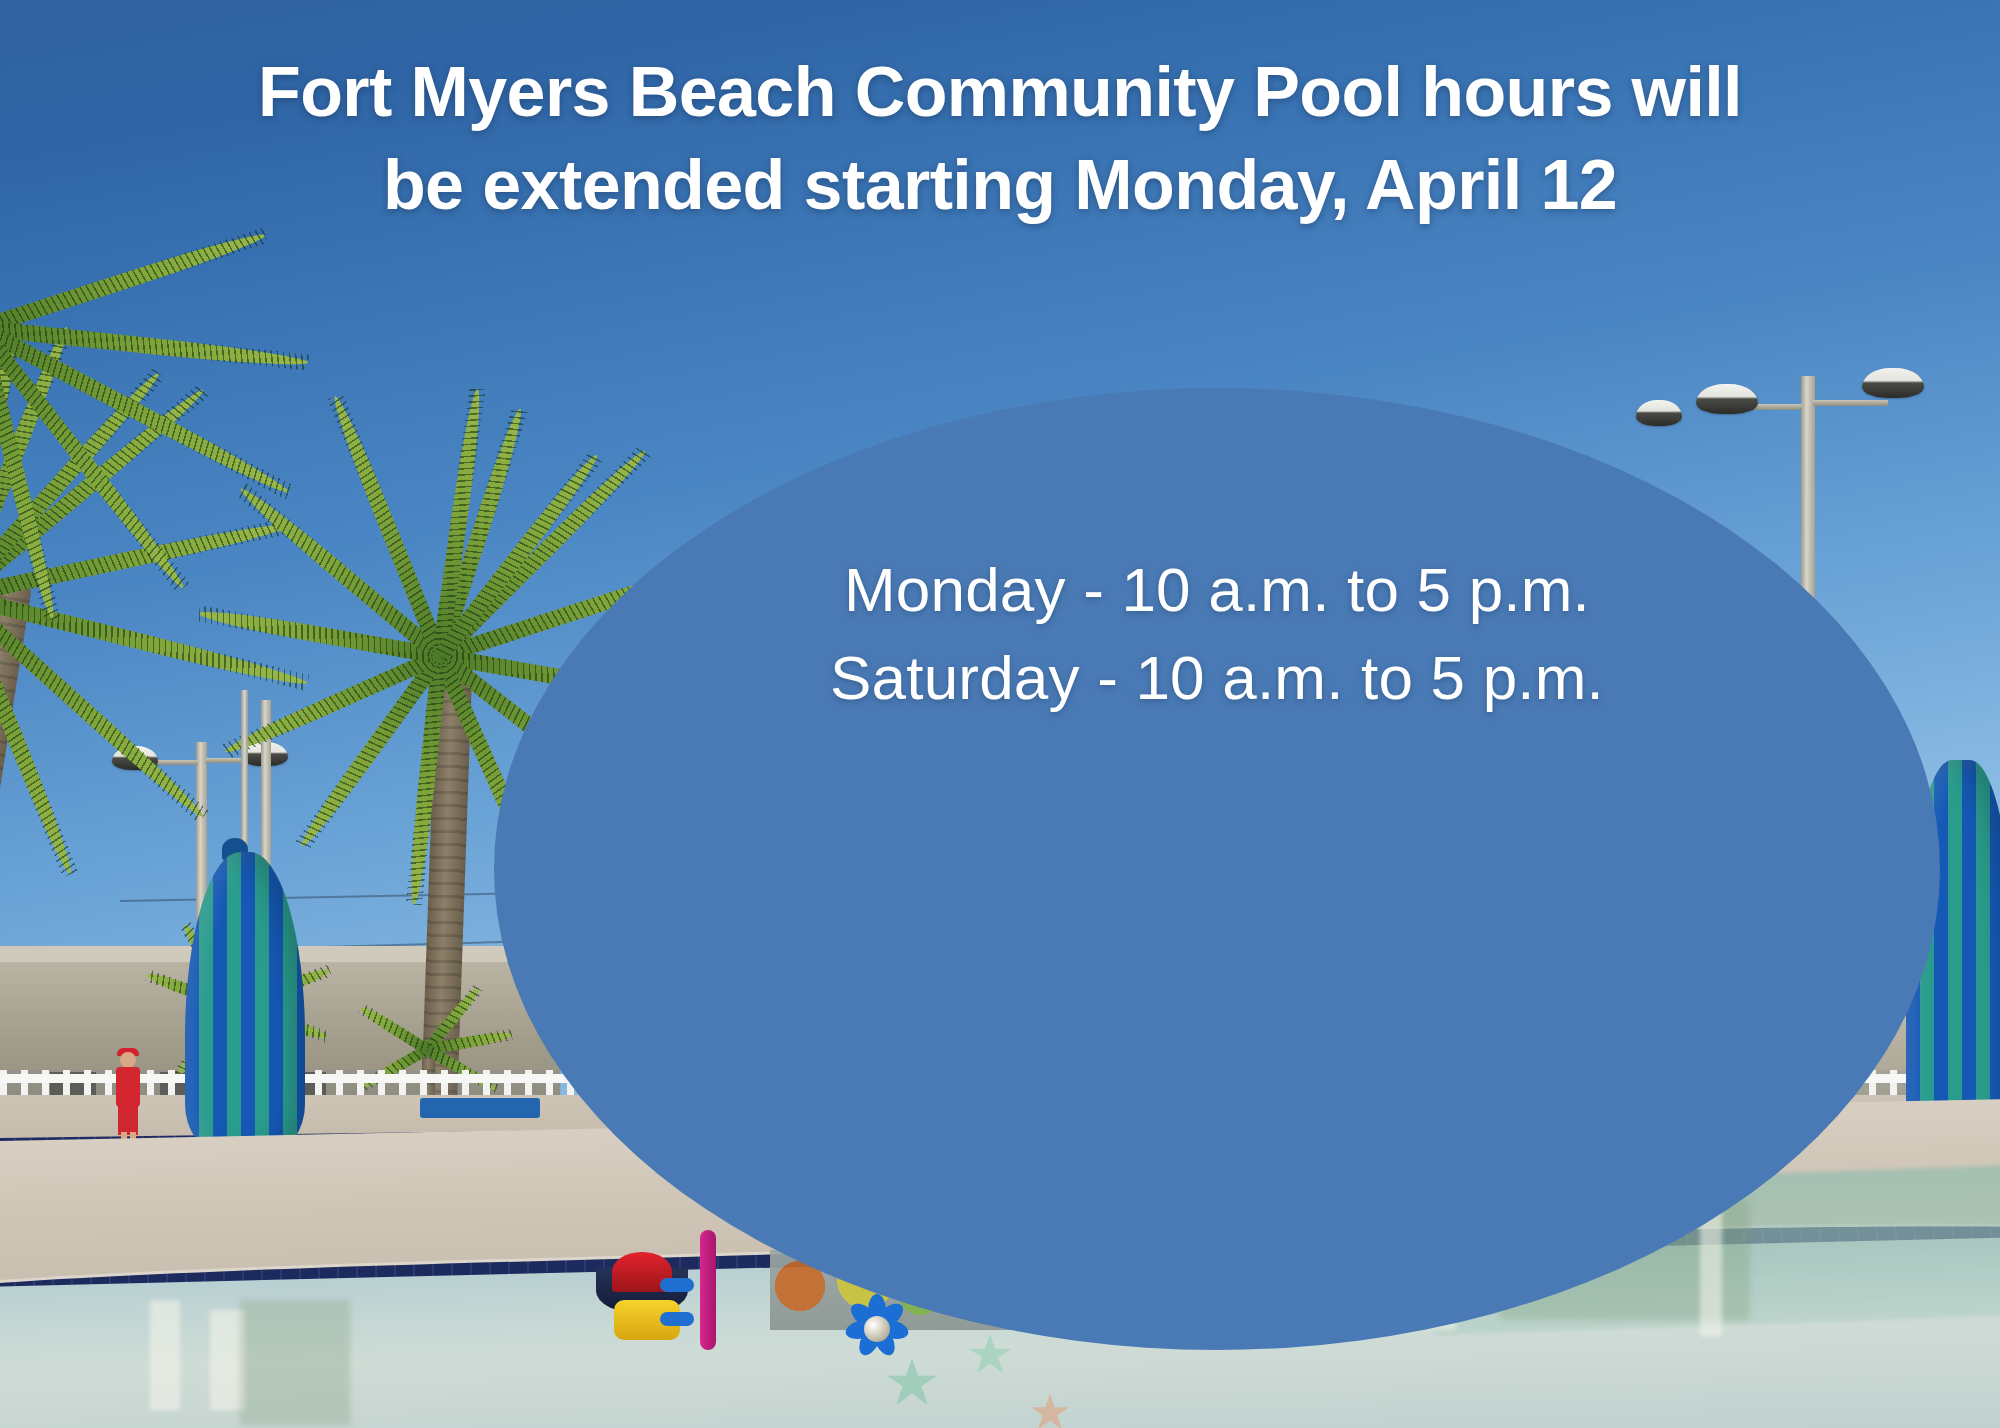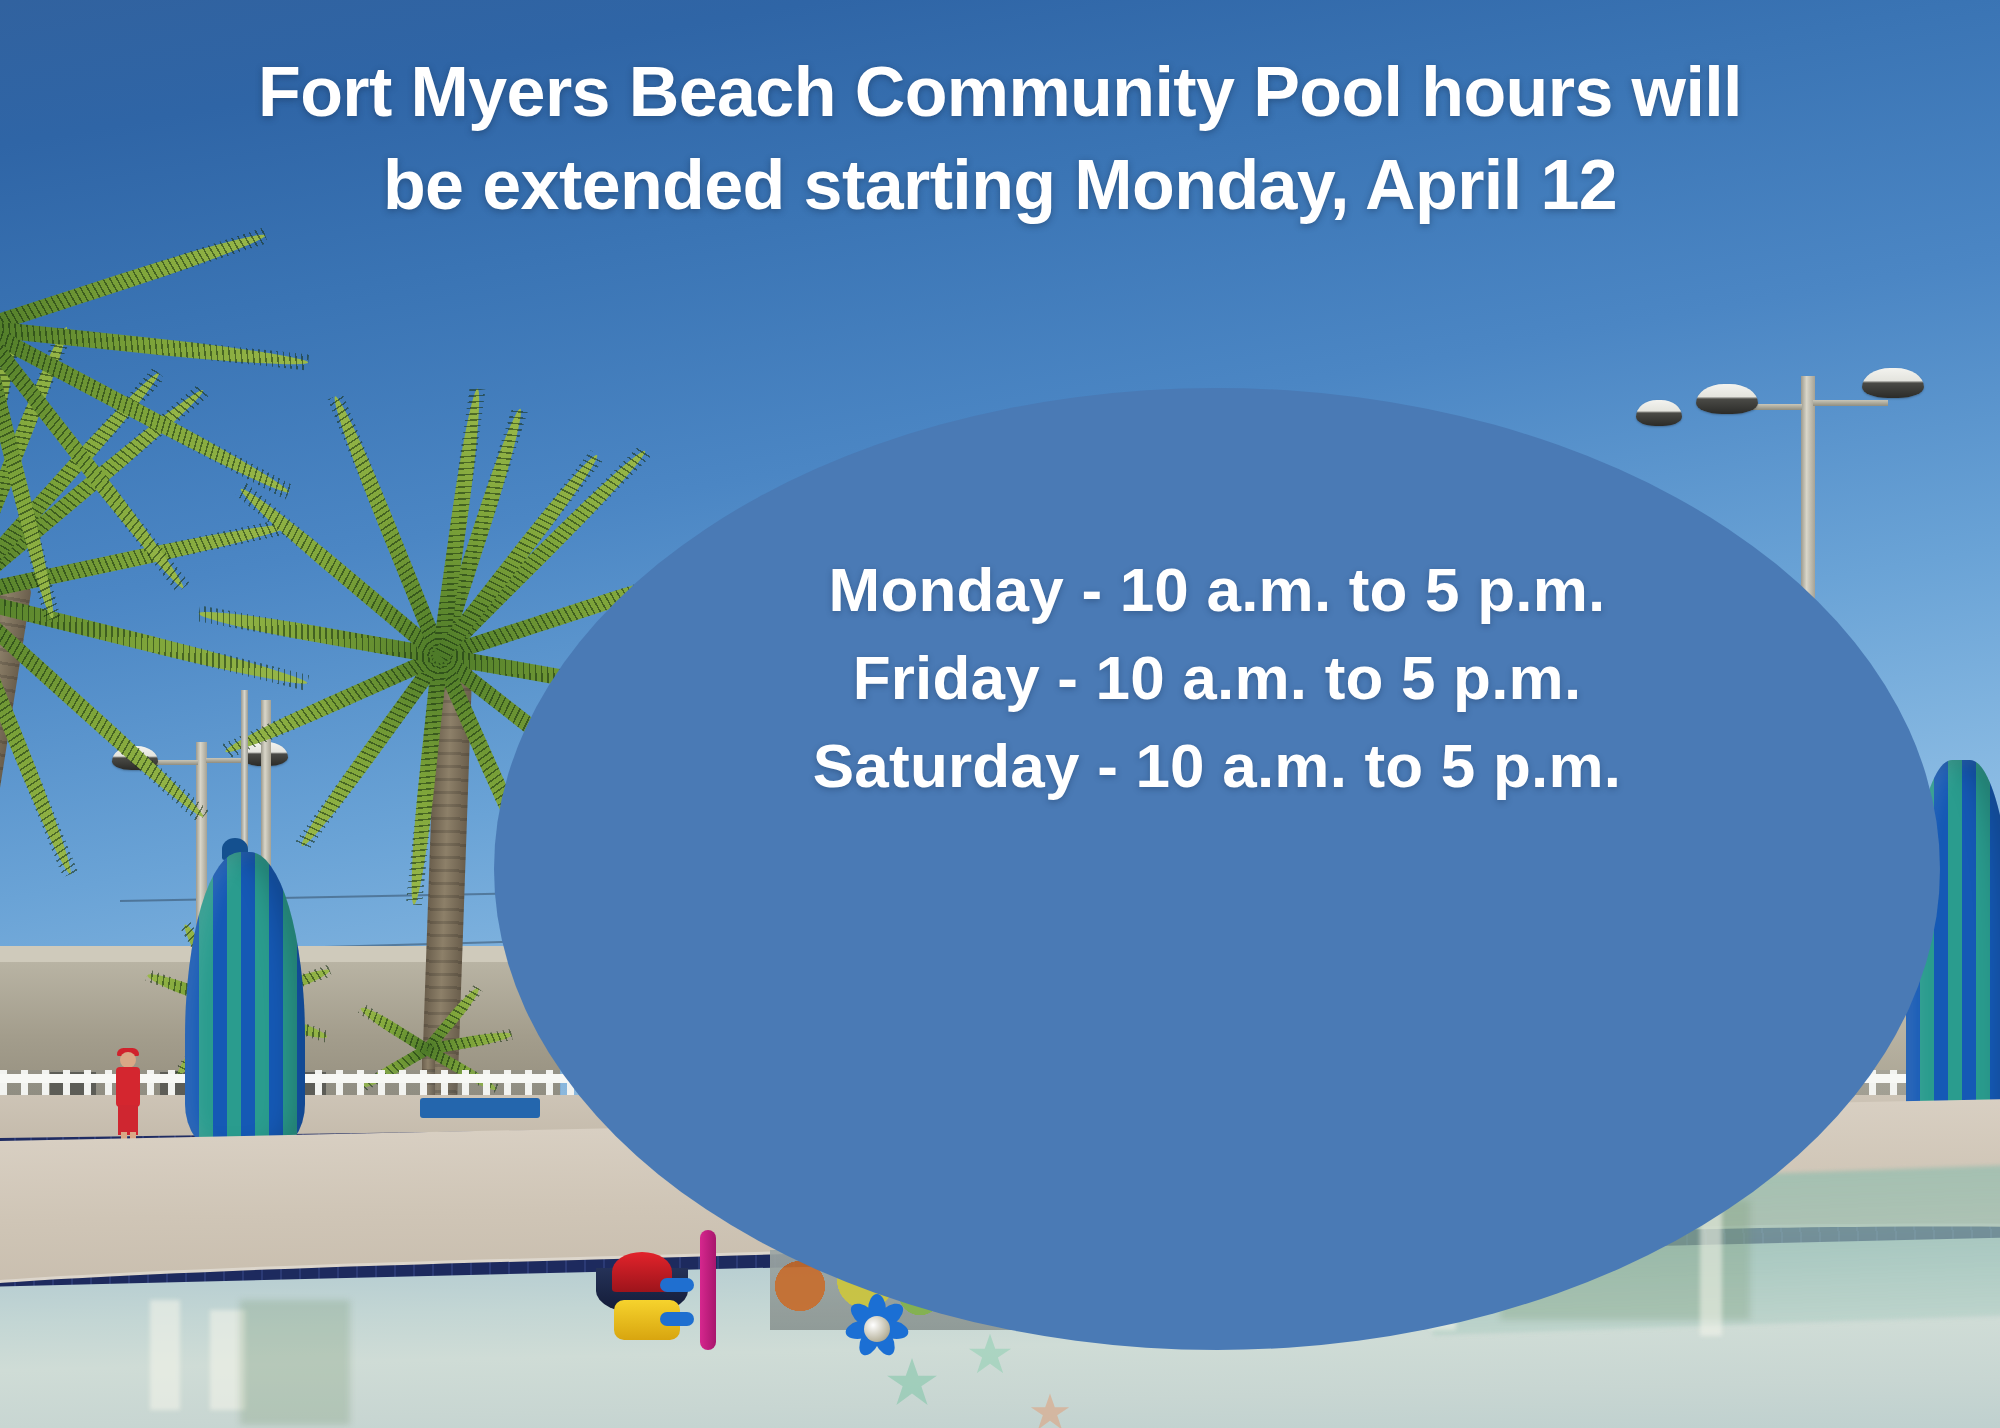--- a/index.html
+++ b/index.html
@@ -334,21 +334,21 @@
     position:absolute;
     left:494px; top:546px;
     width:1446px;
     text-align:center;
     color:#ffffff;
     font-family:"Liberation Sans", sans-serif;
   }
   .hrow {
     font-size:62px;
     line-height:88px;
-    font-weight:bold;
+    font-weight:normal;
     letter-spacing:0.2px;
     text-shadow:0 2px 6px rgba(18,44,78,.35);
     white-space:nowrap;
   }
   .hrow.closed {
     font-size:42px;
     line-height:62px;
     font-style:italic;
   }
 </style>
@@ -588,17 +588,16 @@
 
   </div>
 
   <div class="oval"></div>
 
   <div class="headline">Fort Myers Beach Community Pool hours will
 be extended starting Monday, April 12</div>
 
   <div class="hours">
     <div class="hrow">Monday - 10 a.m. to 5 p.m.</div>
-    <div class="hrow">Friday - 10 a.m. to 5 p.m.</div>
     <div class="hrow">Saturday - 10 a.m. to 5 p.m.</div>
   </div>
 
 </div>
 
 </body></html>

